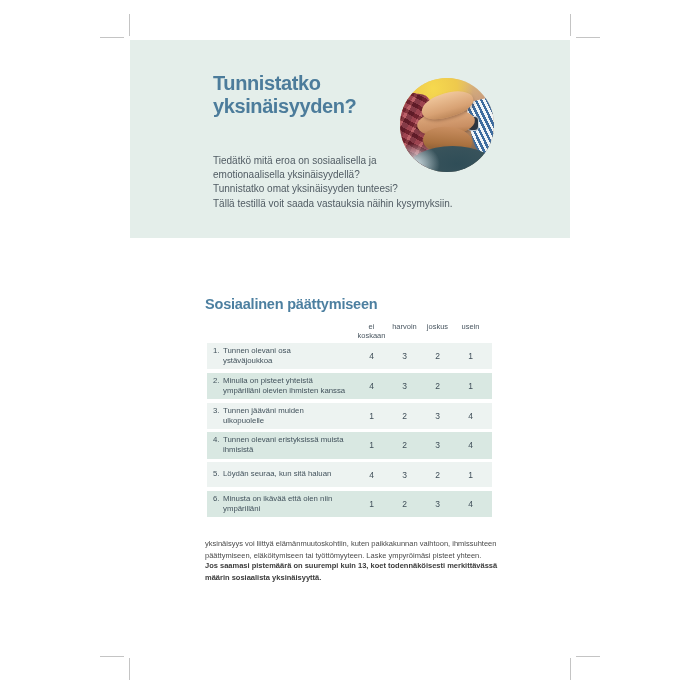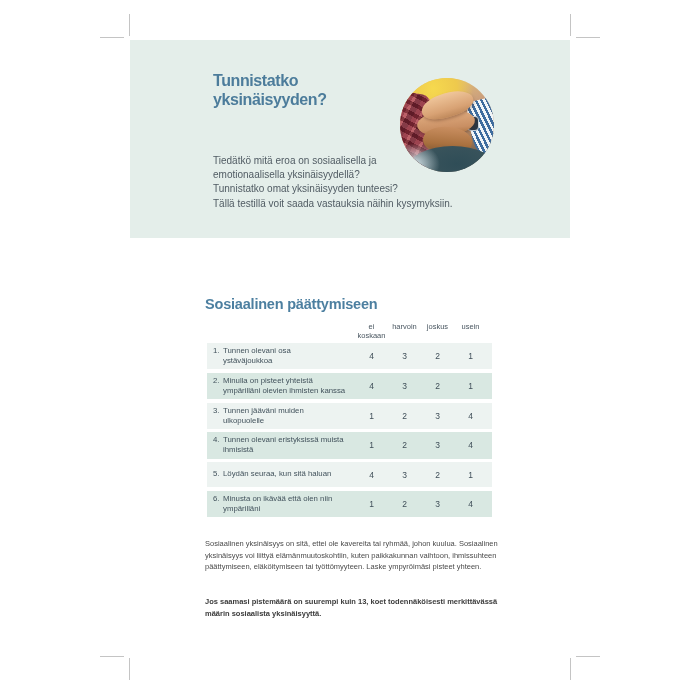--- a/index.html
+++ b/index.html
@@ -4,21 +4,21 @@
 <style>
   html,body{margin:0;padding:0;background:#ffffff;}
   .canvas{position:relative;width:700px;height:700px;background:#ffffff;overflow:hidden;
           font-family:"Liberation Sans", sans-serif;color:#3c3c3c;}
   
   .crop{position:absolute;background:#c4c4c4;}
   
   .page{position:absolute;left:130px;top:40px;width:440px;height:614px;background:#ffffff;}
   
   .banner{position:absolute;left:0;top:0;width:440px;height:198px;background:#e4eeea;}
-  .title{position:absolute;left:83px;top:32px;font-size:16px;font-weight:bold;
+  .title{position:absolute;left:83px;top:32px;font-size:20px;font-weight:bold;
          color:#4c7c9b;line-height:1.16;letter-spacing:-0.4px;}
   .intro{position:absolute;left:83px;top:114px;font-size:10px;color:#505b63;line-height:1.42;}
   
   .photo{position:absolute;left:270px;top:38px;width:94px;height:94px;border-radius:50%;
          overflow:hidden;background:linear-gradient(160deg,#ecd468 0%,#ddb87a 20%,#cba07c 38%,#b78a66 58%,#7e644f 78%,#39515a 100%);}
   .ph{position:absolute;}
   .ph-yellow{left:-10%;top:-18%;width:90%;height:65%;border-radius:50%;
              background:radial-gradient(circle at 50% 45%,#f6d94e 0%,#eec94d 45%,rgba(238,201,77,0) 75%);}
   .ph-plaid{left:-14%;top:16%;width:48%;height:98%;transform:rotate(10deg);border-radius:38%;
             background:repeating-linear-gradient(108deg,#953441 0 5px,#b6545b 5px 8px,#7c2a37 8px 14px);}
@@ -47,21 +47,21 @@
   .col-h{width:33px;text-align:center;font-size:7.5px;color:#4a5761;}
   .qtable{position:absolute;left:77px;top:303px;width:285px;}
   .trow{display:flex;align-items:center;min-height:25px;margin-bottom:3.5px;
         padding:3px 0 3px 6px;box-sizing:border-box;}
   .trow-light{background:#edf3f1;}
   .trow-dark{background:#d9e8e2;}
   .tq{width:142px;display:flex;font-size:7.8px;color:#42525c;line-height:1.3;}
   .tidx{width:10px;flex:none;}
   .tcell{width:33px;text-align:center;font-size:8.5px;color:#3f4e58;}
   .footer-par{position:absolute;left:75px;top:498px;width:300px;font-size:7.5px;color:#4b4b4b;line-height:1.55;}
-  .score-note{position:absolute;left:75px;top:556px;width:300px;font-size:7.5px;font-weight:bold;
+  .score-note{position:absolute;left:75px;top:520px;width:300px;font-size:7.5px;font-weight:bold;
               color:#3b3b3b;line-height:1.55;}
 </style>
 </head>
 <body>
 
 <div class="canvas">
 
   <div class="crop" style="left:129px;top:14px;width:1px;height:22px;"></div>
   <div class="crop" style="left:100px;top:37px;width:24px;height:1px;"></div>
   <div class="crop" style="left:570px;top:14px;width:1px;height:22px;"></div>
@@ -182,21 +182,20 @@
             </span>
           </div>
           <div class="tcell">1</div>
           <div class="tcell">2</div>
           <div class="tcell">3</div>
           <div class="tcell">4</div>
         </div>
       </div>
 
     <div class="footer-par">
-        <div>Sosiaalinen yksinäisyys on sitä, ettei ole kavereita tai ryhmää, johon kuulua. Sosiaalinen</div>
         <div>yksinäisyys voi liittyä elämänmuutoskohtiin, kuten paikkakunnan vaihtoon, ihmissuhteen</div>
         <div>päättymiseen, eläköitymiseen tai työttömyyteen. Laske ympyröimäsi pisteet yhteen.</div>
       </div>
     <div class="score-note">
         <div>Jos saamasi pistemäärä on suurempi kuin 13, koet todennäköisesti merkittävässä</div>
         <div>määrin sosiaalista yksinäisyyttä.</div>
       </div>
 
   </div>
 </div>

